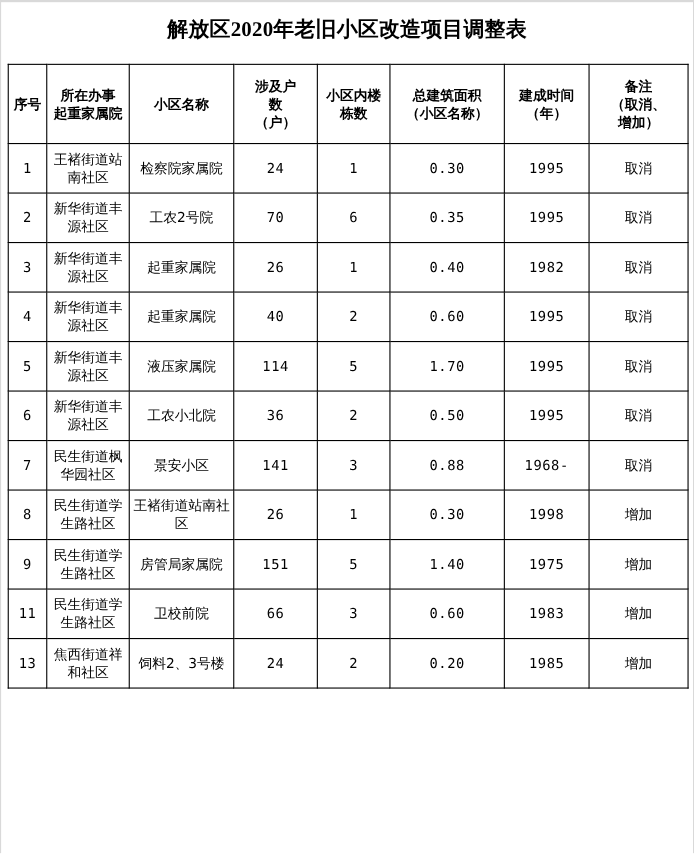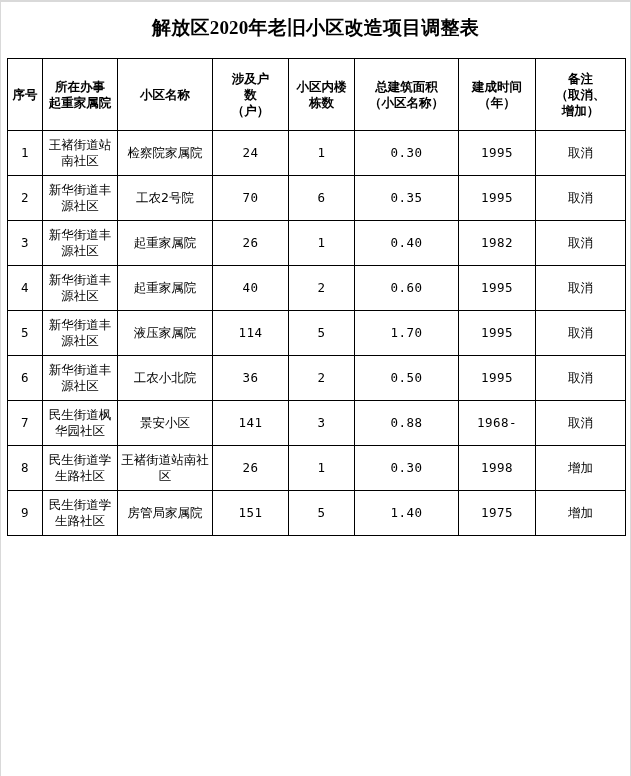--- a/index.html
+++ b/index.html
@@ -230,17 +230,37 @@
           <tr>
             <td class="num">9</td>
             <td class="cjk">民生街道学生路社区</td>
             <td class="cjk">房管局家属院</td>
             <td class="num">151</td>
             <td class="num">5</td>
             <td class="num">1.40</td>
             <td class="num">1975</td>
             <td class="cjk">增加</td>
           </tr>
+          <tr>
+            <td class="num">11</td>
+            <td class="cjk">民生街道学生路社区</td>
+            <td class="cjk">卫校前院</td>
+            <td class="num">66</td>
+            <td class="num">3</td>
+            <td class="num">0.60</td>
+            <td class="num">1983</td>
+            <td class="cjk">增加</td>
+          </tr>
+          <tr>
+            <td class="num">13</td>
+            <td class="cjk">焦西街道祥和社区</td>
+            <td class="cjk">饲料2、3号楼</td>
+            <td class="num">24</td>
+            <td class="num">2</td>
+            <td class="num">0.20</td>
+            <td class="num">1985</td>
+            <td class="cjk">增加</td>
+          </tr>
         </tbody>
     </table>
   </div>
 
 </div>
 
 </body></html>

